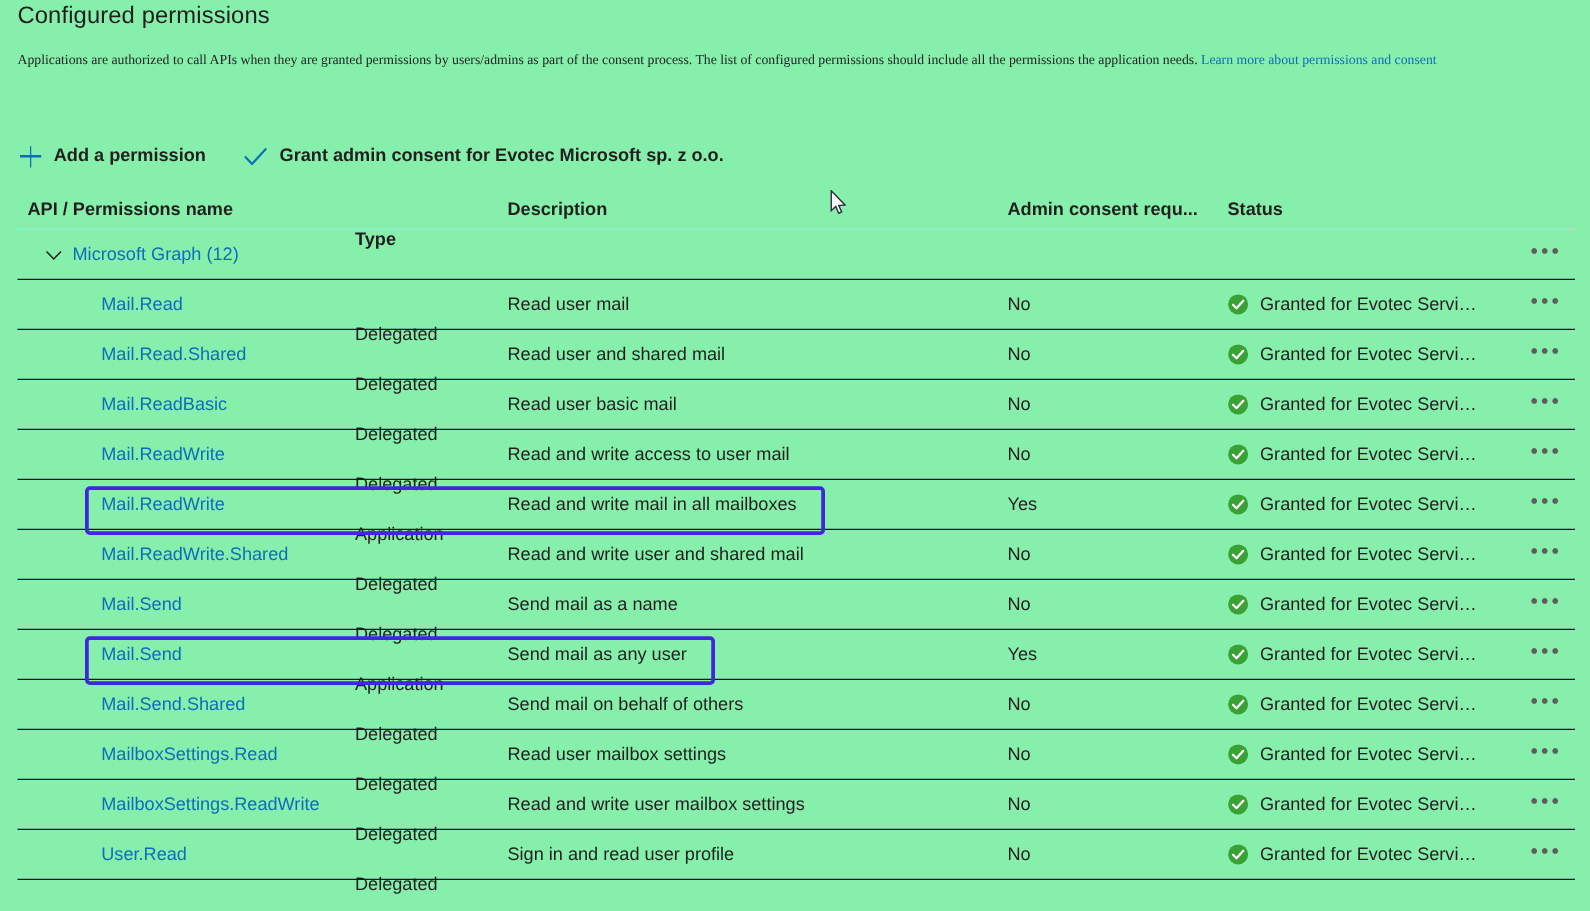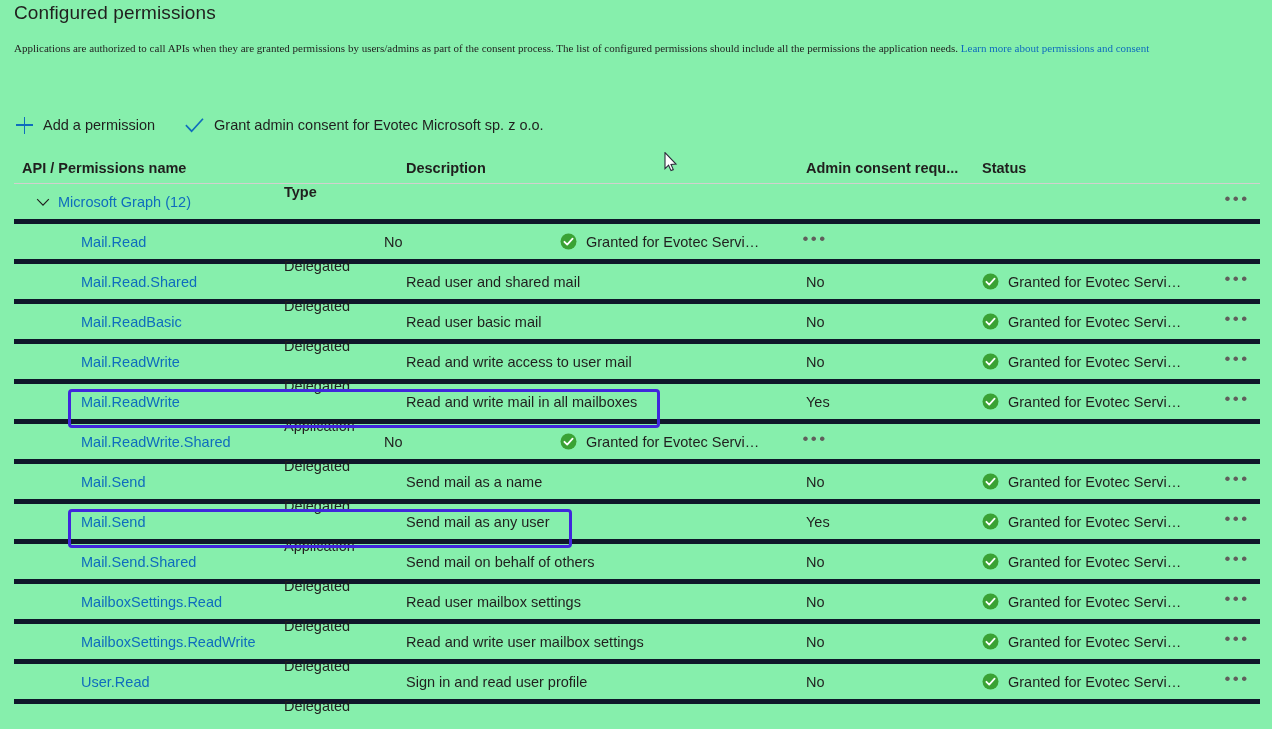--- a/index.html
+++ b/index.html
@@ -60,20 +60,21 @@
     gap: 10px;
     height: 32px;
     padding: 0 2px;
     cursor: pointer;
     white-space: nowrap;
   }
   .cmd .label {
     font-size: 14.5px;
     color: #201f1e;
     line-height: 20px;
+    font-weight: bold;
   }
   .icon-plus {
     width: 17px; height: 17px;
     position: relative;
     flex: 0 0 auto;
   }
   .icon-plus::before, .icon-plus::after {
     content: "";
     position: absolute;
     background: #0f6cbd;
@@ -87,21 +88,21 @@
     position: absolute;
     left: 14px;
     top: 152px;
     width: 1246px;
   }
   .row {
     position: relative;
     display: flex;
     align-items: center;
     height: 40px;
-    border-bottom: 5px solid #0f172a;
+    border-bottom: 1px solid #0f172a;
     font-size: 14.5px;
     color: #201f1e;
   }
   .row.header {
     height: 32px;
     border-bottom: 1px solid #d2d0ce;
     font-weight: 600;
     color: #201f1e;
   }
   .row.group { height: 40px; }
@@ -224,20 +225,21 @@
       <div class="c-status"></div>
       <div class="c-more">
         <span class="ellipsis-btn">•••</span>
       </div>
     </div>
 
     <div id="rows-container">
         <div class="row">
           <div class="c-name perm-name-cell"><a href="#" class="perm-link">Mail.Read</a></div>
           <div class="c-type">Delegated</div>
+          <div class="c-desc">Read user mail</div>
           <div class="c-admin">No</div>
           <div class="c-status">
             <span class="status-icon"><svg width="17" height="17" viewBox="0 0 17 17" xmlns="http://www.w3.org/2000/svg">
                 <circle cx="8.5" cy="8.5" r="8" fill="#3aa234"></circle>
                 <path d="M4.4 8.8 L7.2 11.6 L12.6 5.6" stroke="#ffffff" stroke-width="1.8" fill="none" stroke-linecap="round" stroke-linejoin="round"></path>
               </svg></span>
             <span class="status-text">Granted for Evotec Servi…</span>
           </div>
           <div class="c-more">
             <span class="ellipsis-btn">•••</span>
@@ -303,20 +305,21 @@
               </svg></span>
             <span class="status-text">Granted for Evotec Servi…</span>
           </div>
           <div class="c-more">
             <span class="ellipsis-btn">•••</span>
           </div>
         </div>
         <div class="row">
           <div class="c-name perm-name-cell"><a href="#" class="perm-link">Mail.ReadWrite.Shared</a></div>
           <div class="c-type">Delegated</div>
+          <div class="c-desc">Read and write user and shared mail</div>
           <div class="c-admin">No</div>
           <div class="c-status">
             <span class="status-icon"><svg width="17" height="17" viewBox="0 0 17 17" xmlns="http://www.w3.org/2000/svg">
                 <circle cx="8.5" cy="8.5" r="8" fill="#3aa234"></circle>
                 <path d="M4.4 8.8 L7.2 11.6 L12.6 5.6" stroke="#ffffff" stroke-width="1.8" fill="none" stroke-linecap="round" stroke-linejoin="round"></path>
               </svg></span>
             <span class="status-text">Granted for Evotec Servi…</span>
           </div>
           <div class="c-more">
             <span class="ellipsis-btn">•••</span>

